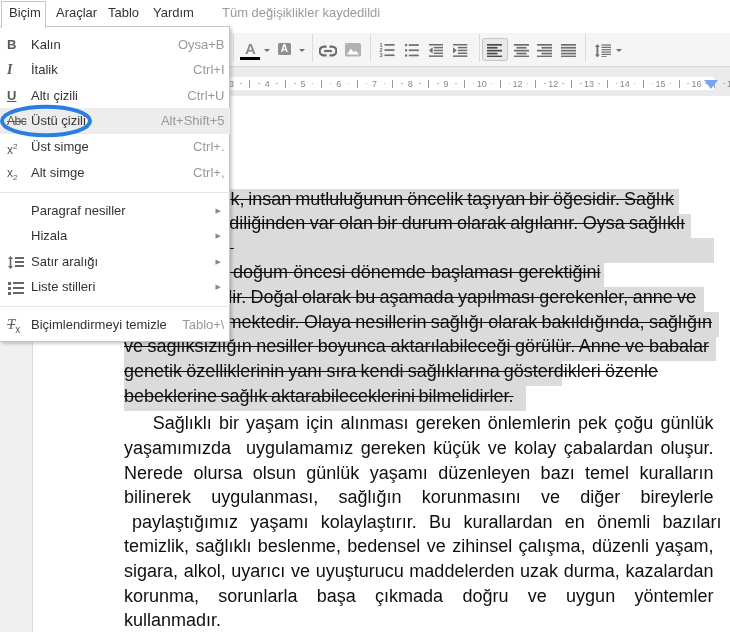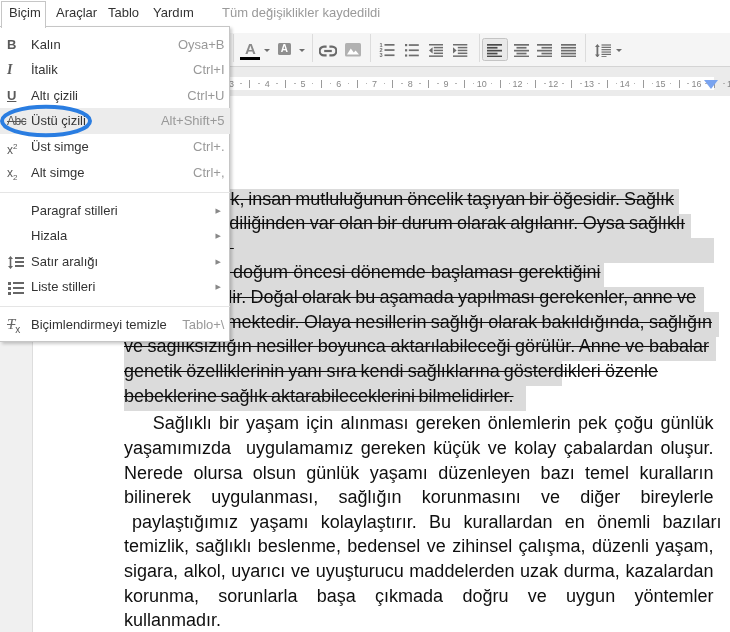--- a/index.html
+++ b/index.html
@@ -258,21 +258,21 @@
       <span class="mlab">Üst simge</span>
       <span class="msc">Ctrl+.</span>
     </div>
 <div class="mrow" style="top:133.0px">
       <span class="mic"><span style="font-size:12px;color:#5a5a5a">x<sub style="font-size:8px">2</sub></span></span>
       <span class="mlab">Alt simge</span>
       <span class="msc">Ctrl+,</span>
     </div>
 <div class="mrow" style="top:171.0px">
       <span class="mic"></span>
-      <span class="mlab">Paragraf stilleri</span>
+      <span class="mlab">Paragraf nesiller</span>
       <span class="marr">▶</span>
     </div>
 <div class="mrow" style="top:196.6px">
       <span class="mic"></span>
       <span class="mlab">Hizala</span>
       <span class="marr">▶</span>
     </div>
 <div class="mrow" style="top:222.2px">
       <span class="mic"><svg width="17" height="17" viewBox="0 0 17 17">
           <path d="M3.5 2 L6 5 L4.3 5 L4.3 12 L6 12 L3.5 15 L1 12 L2.7 12 L2.7 5 L1 5 Z" fill="#666"></path>

